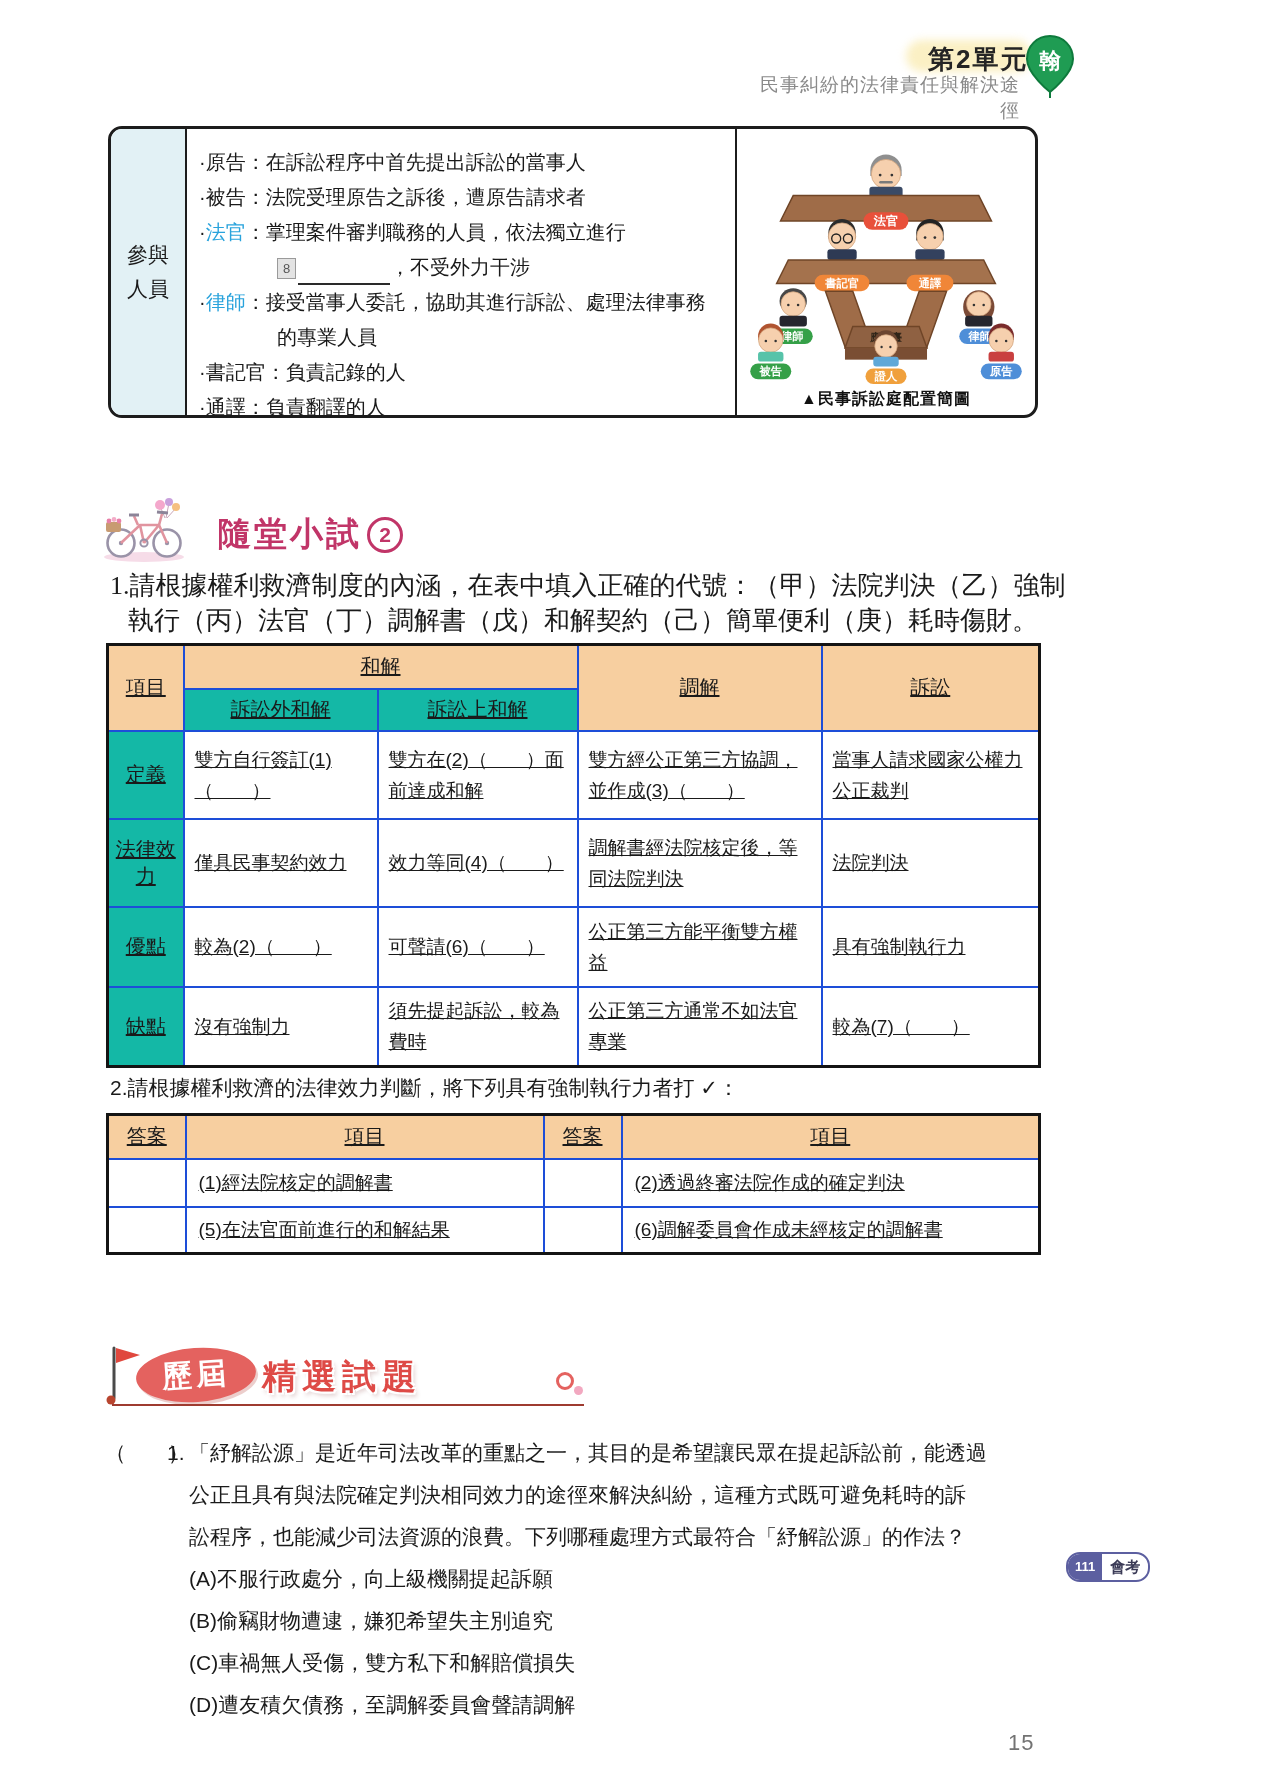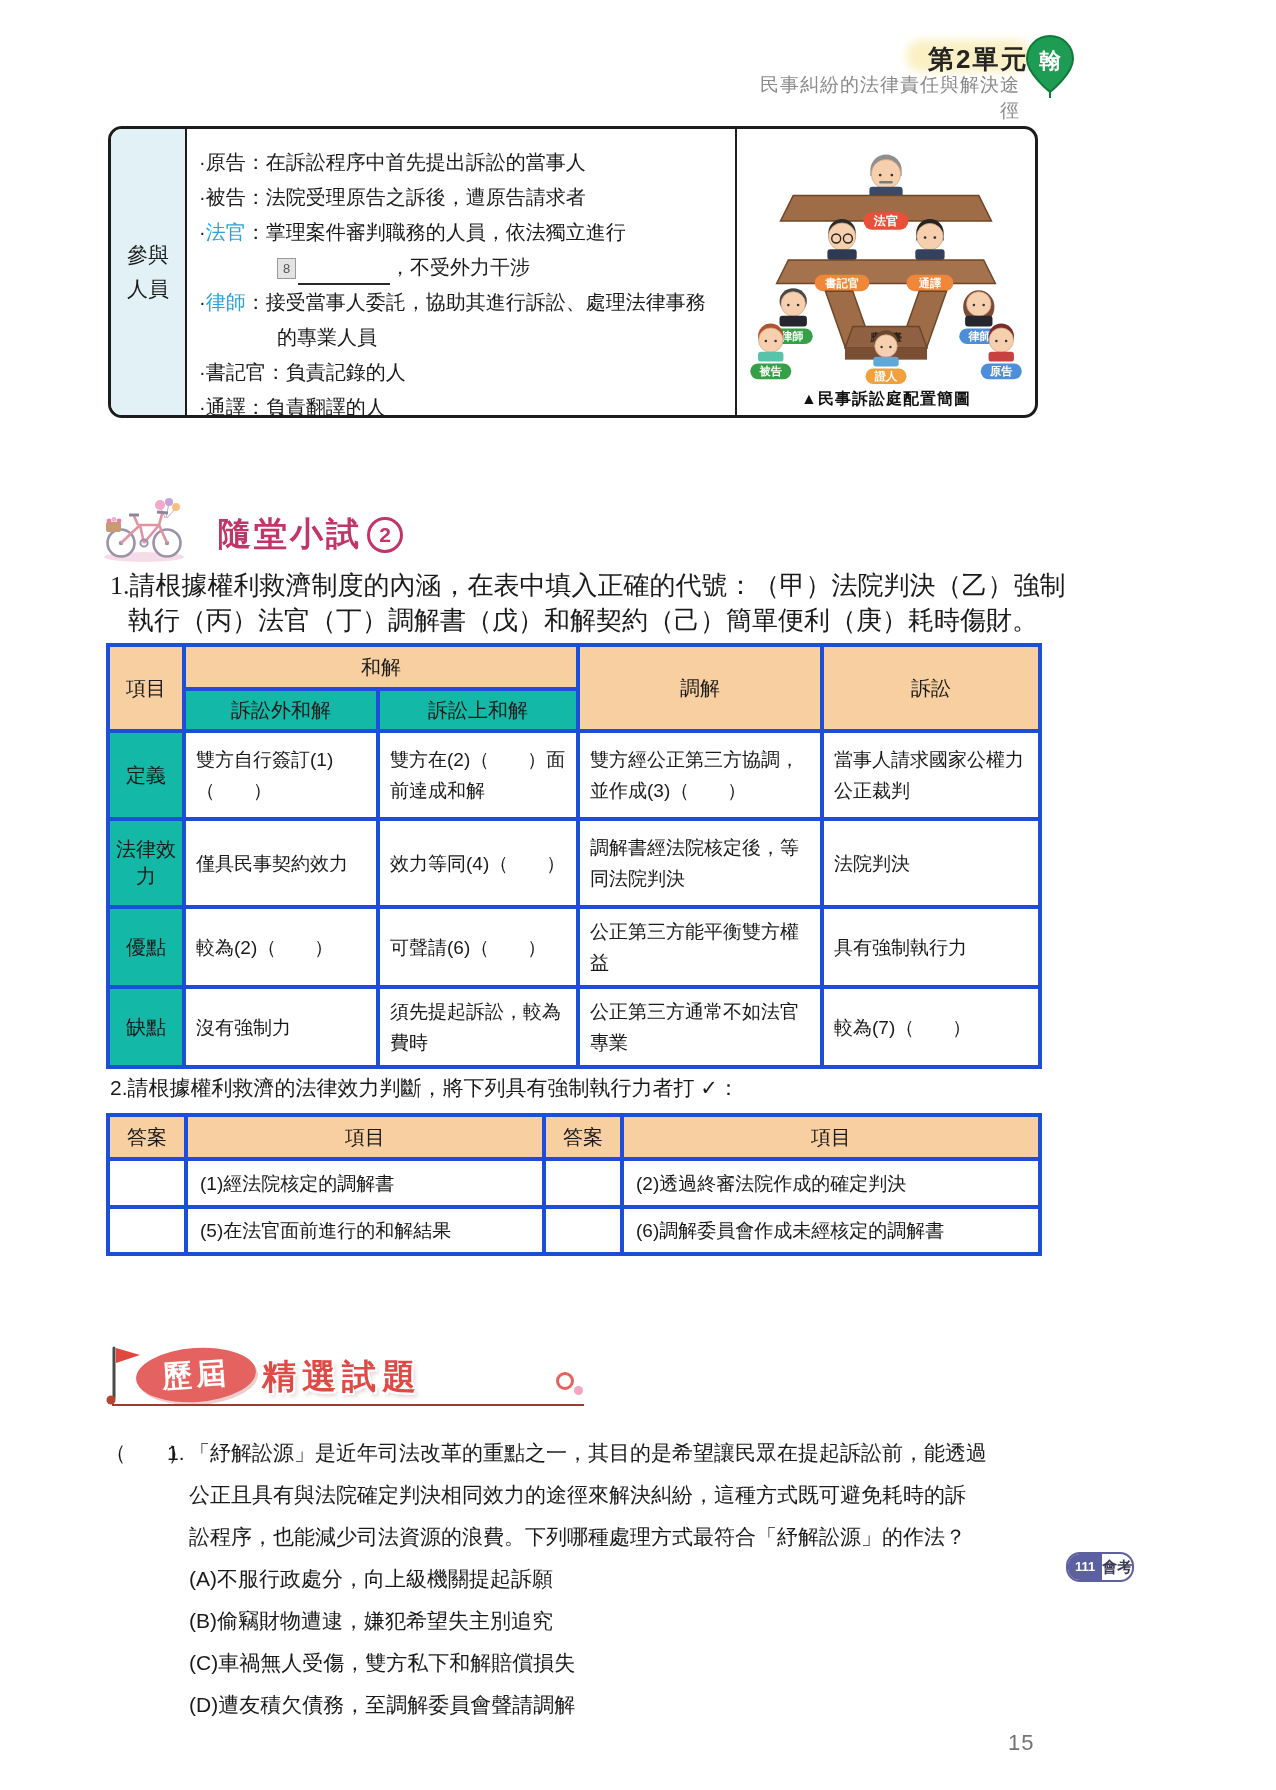--- a/index.html
+++ b/index.html
@@ -34,21 +34,21 @@
               font-size:21px;line-height:30px;text-align:center;vertical-align:3px;margin-left:5px;letter-spacing:0;}
   .bike{left:98px;top:498px;}
 
   
   .q1{left:110px;top:568px;width:940px;font-size:26px;line-height:35px;padding-left:18px;text-indent:-18px;font-family:Liberation Serif, serif;}
 
   
   table{border-collapse:collapse;}
   .t1{left:106px;top:643px;width:932px;}
   .t1 table,.t2 table{width:100%;table-layout:fixed;}
-  .t1 td,.t2 td{border:4px solid #1d4ed8;font-size:19px;box-sizing:border-box;}
+  .t1 td,.t2 td{border:2px solid #1d4ed8;font-size:19px;box-sizing:border-box;text-decoration:underline;}
   .t1 table{border:3px solid #141414;}
   .t2 table{border:3px solid #141414;}
   td.hd{background:#F7CFA0;text-align:center;font-size:20px;}
   td.hl{background:#14b8a6;text-align:center;font-size:20px;}
   td.body{background:#fff;text-align:left;padding:6px 10px;line-height:31px;}
   .t2{left:106px;top:1113px;width:932px;}
   .t2 td.body{padding:4px 12px;}
 
   .q2{left:110px;top:1074px;width:940px;font-size:21px;}
 
@@ -64,21 +64,21 @@
   .pe-line{left:112px;top:1404px;width:472px;height:2px;background:#9E3B30;}
 
   
   .pq{left:105px;top:1432px;width:1000px;font-size:21px;line-height:42px;}
   .pq-ans{position:absolute;left:0;top:0;}
   .pq-num{position:absolute;left:62px;top:0;}
   .pq-body{margin-left:84px;}
   .badge{left:1066px;top:1552px;height:26px;display:flex;align-items:center;border:2px solid #5C5FA0;
          border-radius:14px;overflow:hidden;background:#fff;}
   .badge .b1{background:#5C5FA0;color:#fff;font-size:13px;font-weight:bold;padding:0 7px;height:26px;line-height:26px;}
-  .badge .b2{color:#3a3a56;font-size:15px;font-weight:bold;padding:0 0;line-height:26px;}
+  .badge .b2{color:#3a3a56;font-size:15px;font-weight:bold;padding:0 8px;line-height:26px;}
 
   .pagenum{left:1008px;top:1730px;font-size:22px;color:#737373;letter-spacing:1px;}
 </style>
 </head>
 <body>
 
 <div id="page">
 
   <div class="abs unit-glow"></div>
   <div class="abs unit-title">第2單元</div>

